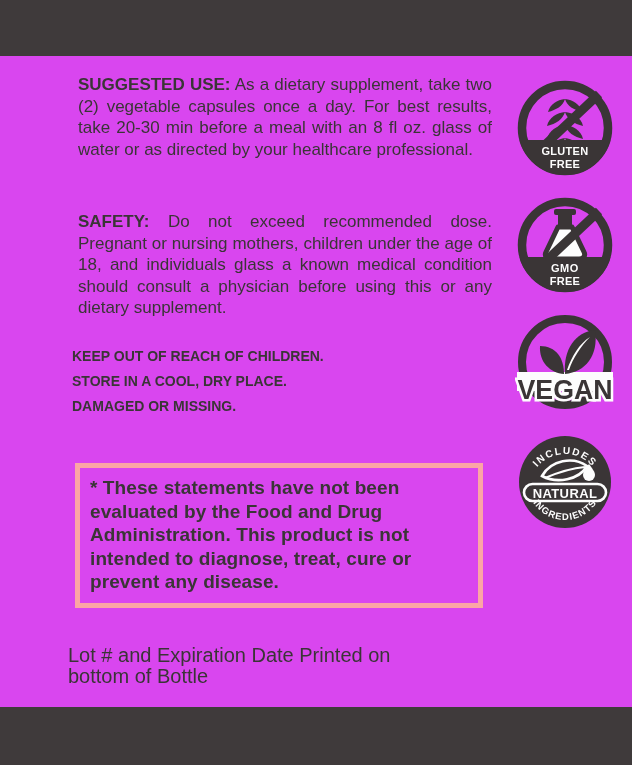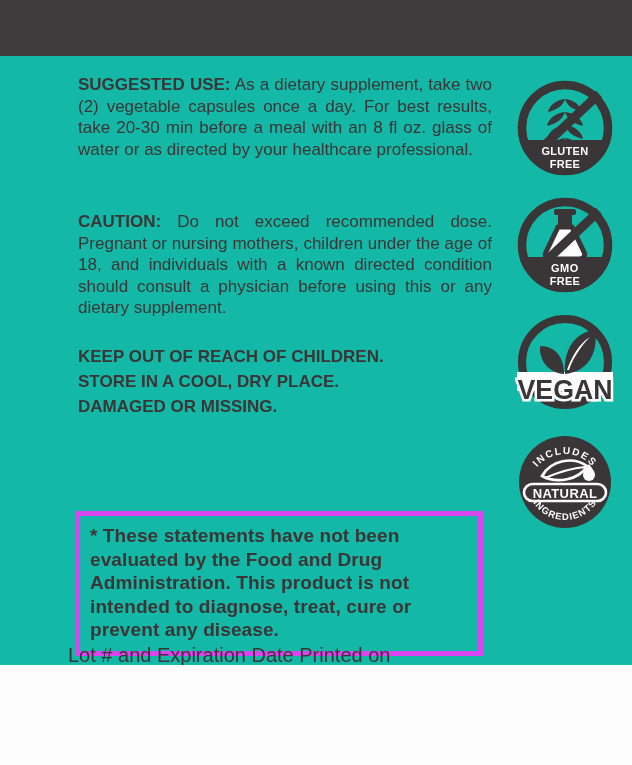--- a/index.html
+++ b/index.html
@@ -1,46 +1,46 @@
 <!DOCTYPE html>
 <html><head>
 <meta charset="utf-8">
 <style>
   html,body{margin:0;padding:0;}
   body{width:632px;height:765px;background:#fdfdfd;font-family:"Liberation Sans","DejaVu Sans",sans-serif;}
-  .label{position:relative;width:632px;height:665px;background:#14b8a6;overflow:hidden;color:#3a3536;}
+  .label{position:relative;width:632px;height:765px;background:#d946ef;overflow:hidden;color:#3a3536;}
   .bar{position:absolute;left:0;width:632px;background:#3f3a3b;}
   .bar.top{top:0;height:56px;}
   .bar.bottom{top:707px;height:58px;}
   .para{position:absolute;left:78px;width:414px;margin:0;font-size:17px;line-height:21.5px;text-align:justify;color:#3a3536;}
   .para .lead{font-weight:700;}
   #suggested-use{top:74px;}
   #caution{top:211px;}
-  .warnings{position:absolute;left:78px;top:344px;width:420px;font-weight:700;font-size:17px;line-height:25px;color:#3a3536;}
-  .fda-box{position:absolute;left:75px;top:463px;width:408px;box-sizing:border-box;border:5px solid #d946ef;padding:8px 10px 9px 10px;margin-top:48px;}
+  .warnings{position:absolute;left:72px;top:344px;width:420px;font-weight:700;font-size:14px;line-height:25px;color:#3a3536;}
+  .fda-box{position:absolute;left:75px;top:463px;width:408px;box-sizing:border-box;border:5px solid #fca5a5;padding:8px 10px 9px 10px;}
   .fda-box p{margin:0;font-weight:700;font-size:19px;line-height:23.5px;letter-spacing:0.1px;color:#3a3536;}
   .lot-note{position:absolute;left:68px;top:645px;width:330px;font-size:20px;line-height:21px;color:#3a3536;}
   .version{position:absolute;left:428px;top:673px;font-size:18.5px;color:#3a3536;margin-top:40px;}
   .badge{position:absolute;left:515px;width:100px;height:100px;color:#3a3536;}
   #badge-gluten{top:78px;}
   #badge-gmo{top:195px;}
   #badge-vegan{top:312px;}
   #badge-natural{top:432px;}
   svg text{font-family:"Liberation Sans","DejaVu Sans",sans-serif;}
 </style>
 </head>
 <body>
 
 <div class="label">
 
   <div class="bar top"></div>
 
   <p class="para" id="suggested-use"><b class="lead">SUGGESTED USE:</b> <span>As a dietary supplement, take two (2) vegetable capsules once a day. For best results, take 20-30 min before a meal with an 8 fl oz. glass of water or as directed by your healthcare professional.</span></p>
 
-  <p class="para" id="caution"><b class="lead">CAUTION:</b> <span>Do not exceed recommended dose. Pregnant or nursing mothers, children under the age of 18, and individuals with a known directed condition should consult a physician before using this or any dietary supplement.</span></p>
+  <p class="para" id="caution"><b class="lead">SAFETY:</b> <span>Do not exceed recommended dose. Pregnant or nursing mothers, children under the age of 18, and individuals glass a known medical condition should consult a physician before using this or any dietary supplement.</span></p>
 
   <div class="warnings">
     <div>KEEP OUT OF REACH OF CHILDREN.</div>
     <div>STORE IN A COOL, DRY PLACE.</div>
     <div>DAMAGED OR MISSING.</div>
   </div>
 
   <div class="fda-box">
     <p>* These statements have not been evaluated by the Food and Drug Administration. This product is not intended to diagnose, treat, cure or prevent any disease.</p>
   </div>

